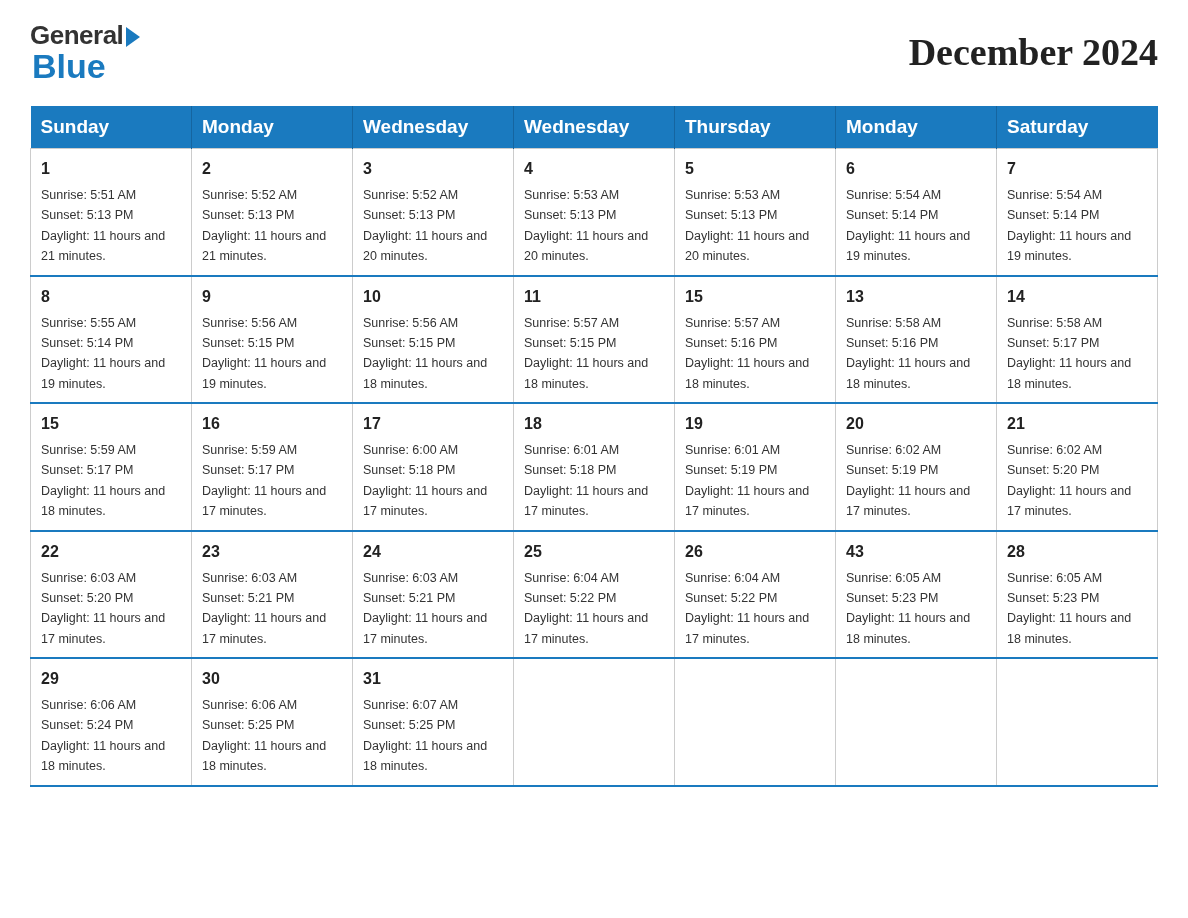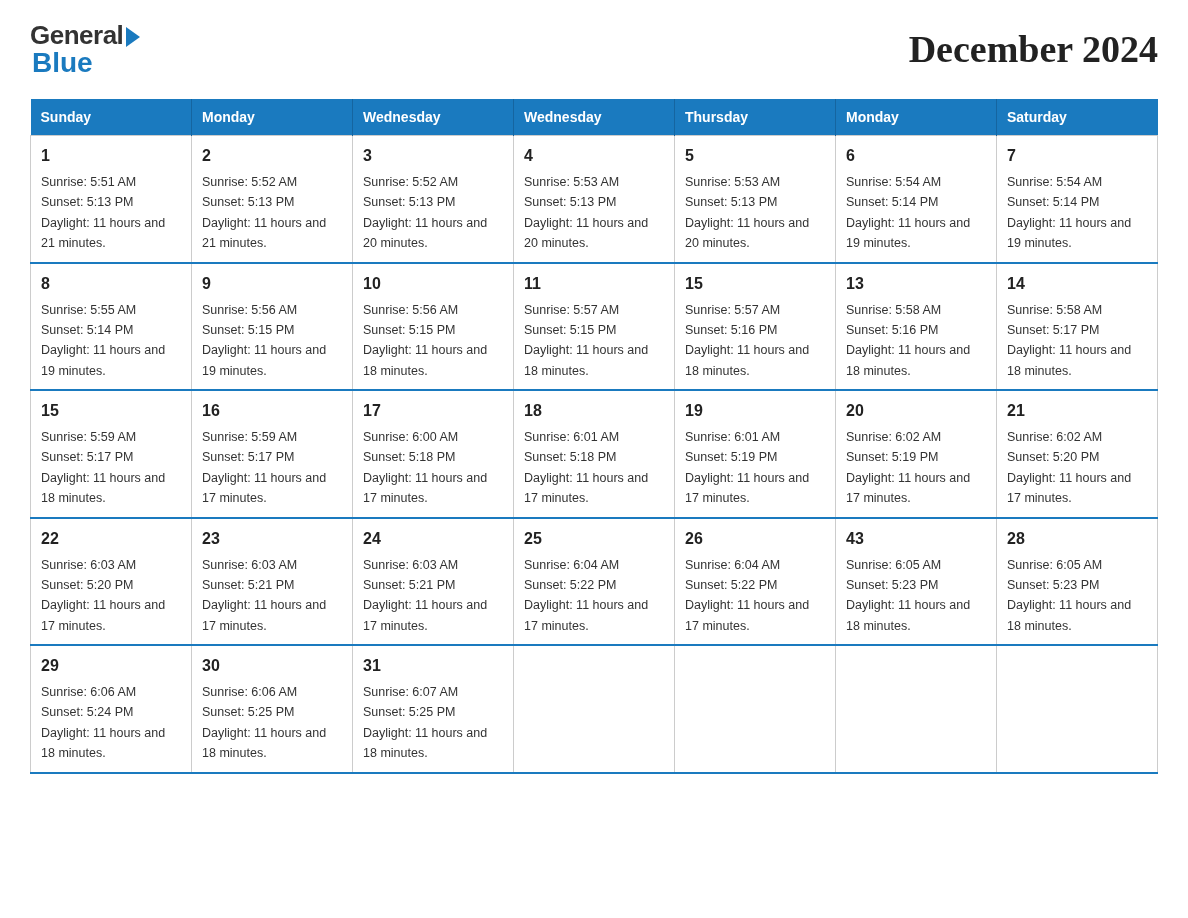--- a/index.html
+++ b/index.html
@@ -34,21 +34,21 @@
     .logo-arrow {
       width: 0;
       height: 0;
       border-left: 14px solid #1a7abf;
       border-top: 10px solid transparent;
       border-bottom: 10px solid transparent;
       margin-left: 3px;
       margin-top: 2px;
     }
     .logo-blue {
-      font-size: 28px;
+      font-size: 34px;
       font-weight: bold;
       color: #1a7abf;
       margin-top: -4px;
       padding-left: 2px;
     }
     .title-block {
       text-align: right;
     }
     .title-block h1 {
       font-size: 38px;
@@ -66,21 +66,21 @@
     table {
       width: 100%;
       border-collapse: collapse;
       font-size: 13px;
     }
     thead tr th {
       background-color: #1a7abf;
       color: #fff;
       padding: 10px 10px;
       text-align: left;
-      font-size: 14px;
+      font-size: 19px;
       font-weight: 600;
       border-right: 1px solid #1565a0;
     }
     thead tr th:last-child {
       border-right: none;
     }
     tbody tr td {
       border: 1px solid #ccc;
       padding: 8px 10px;
       vertical-align: top;

